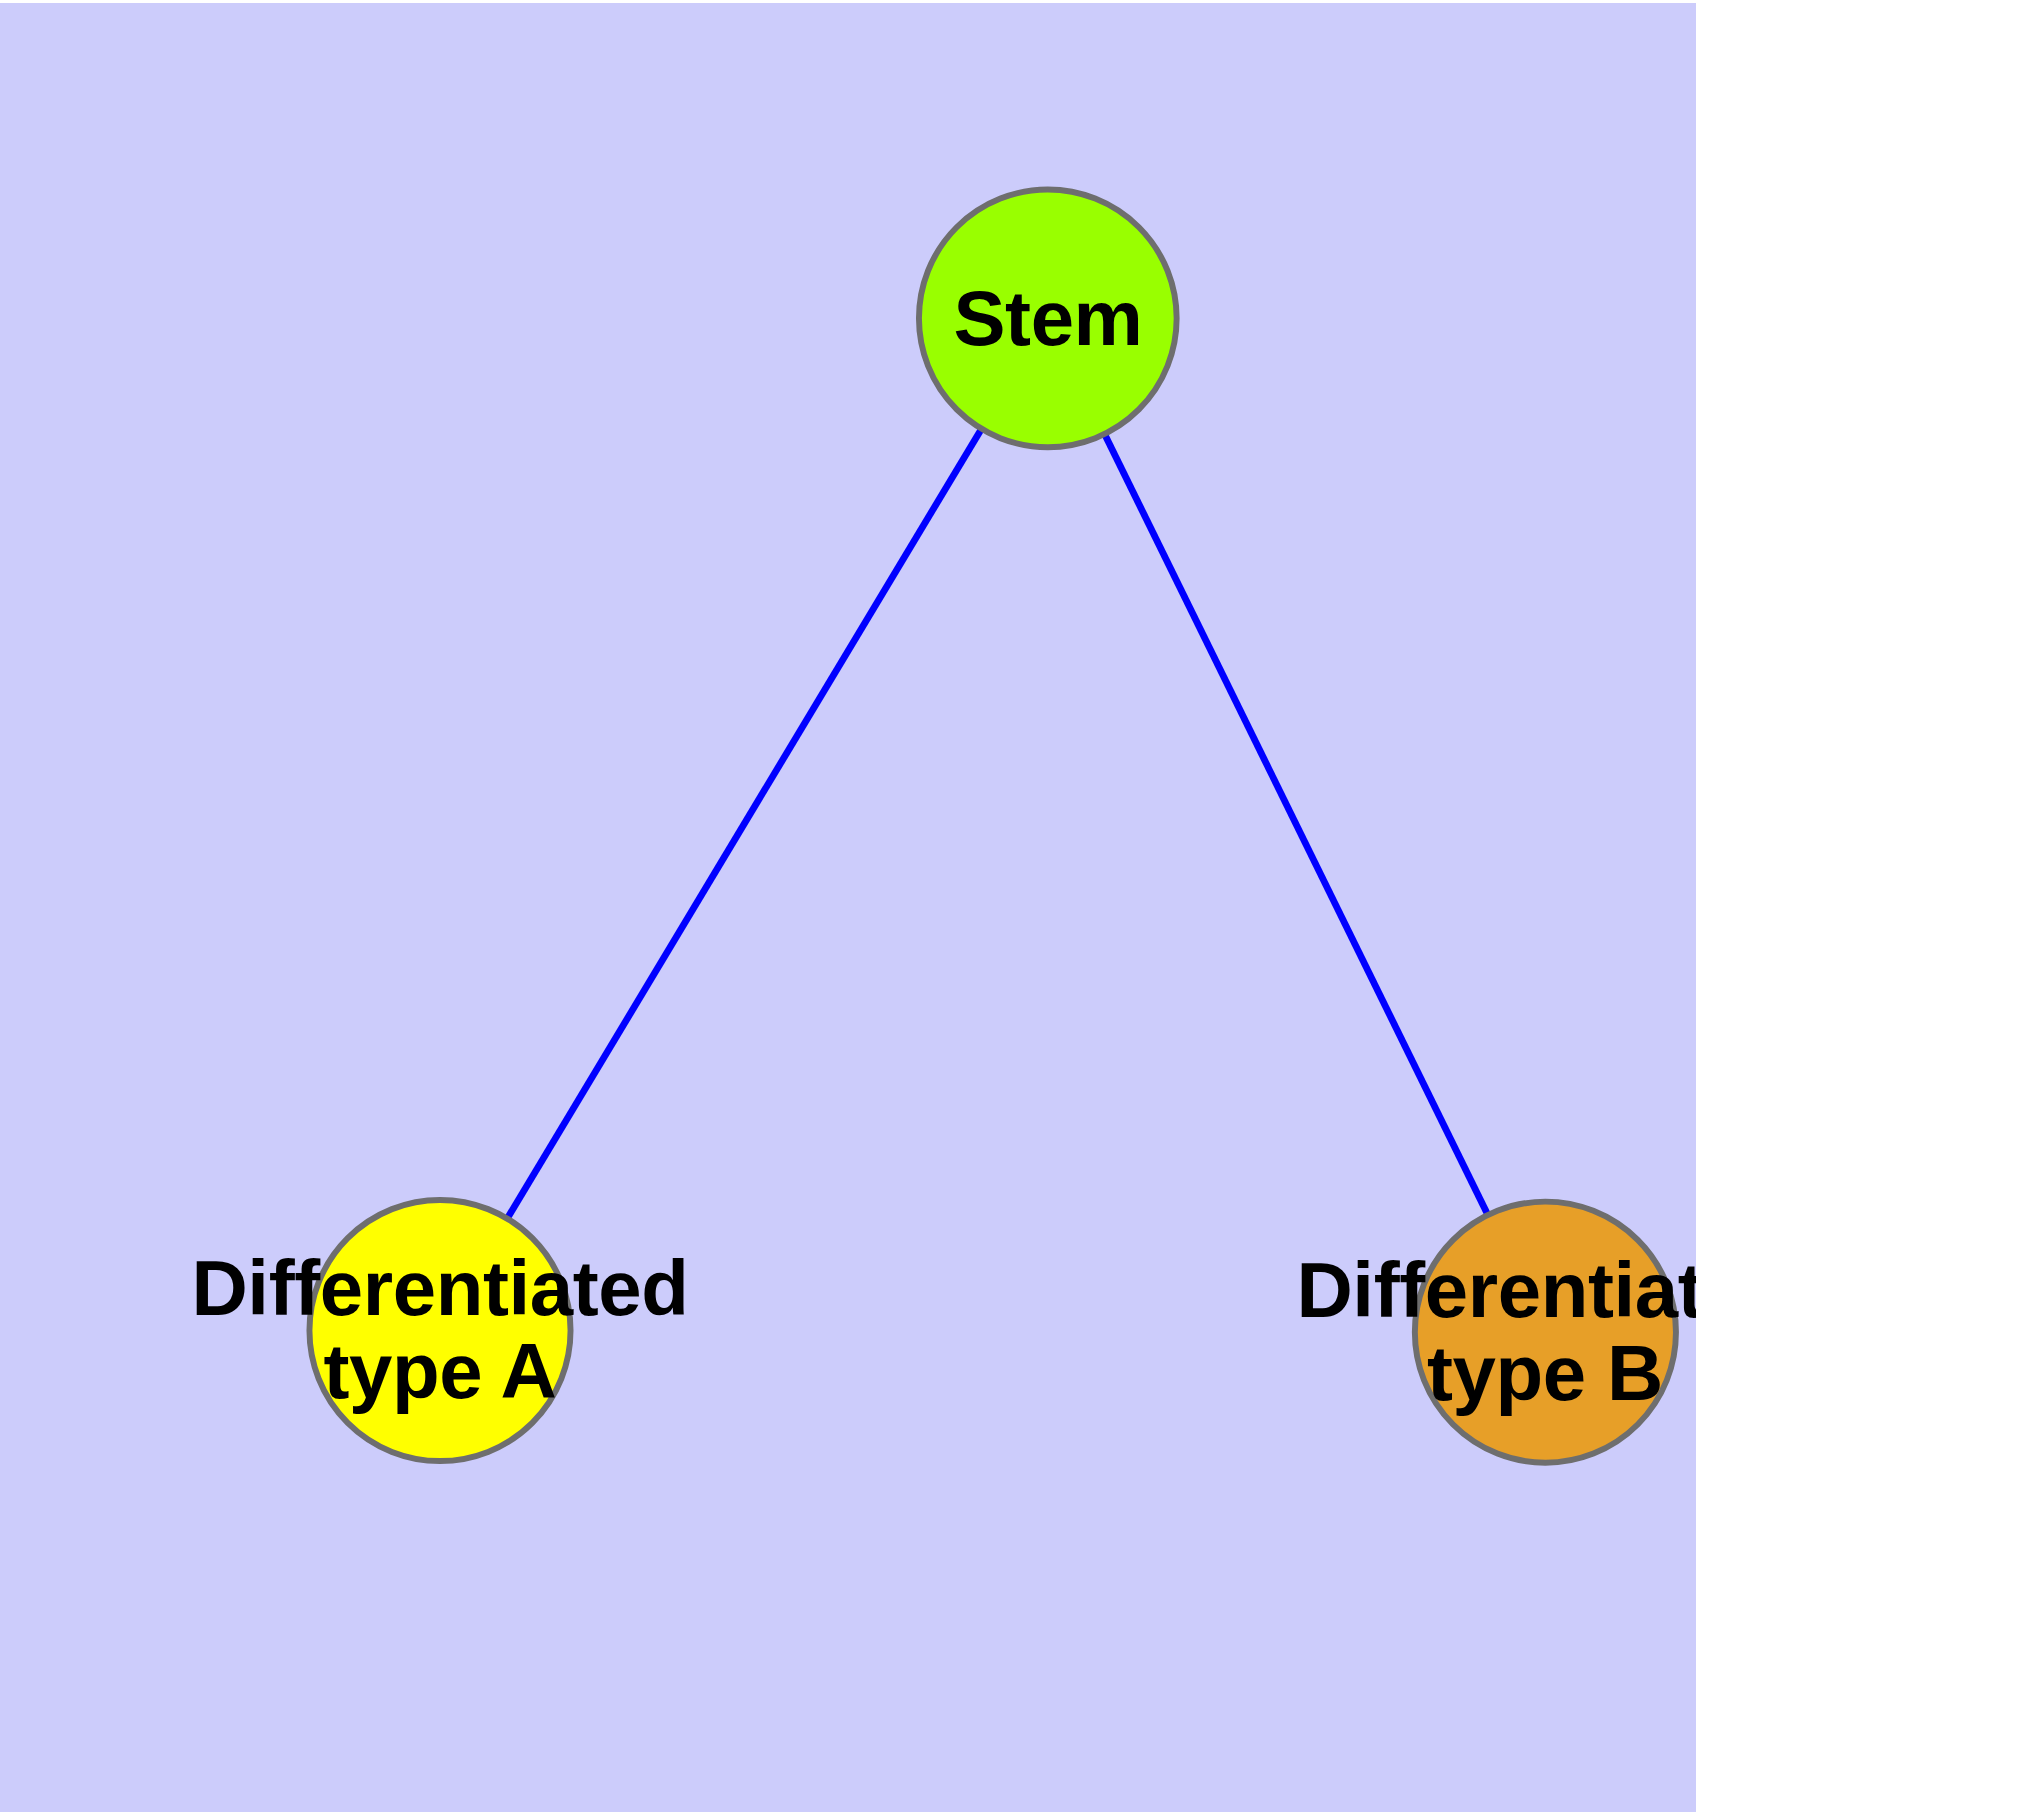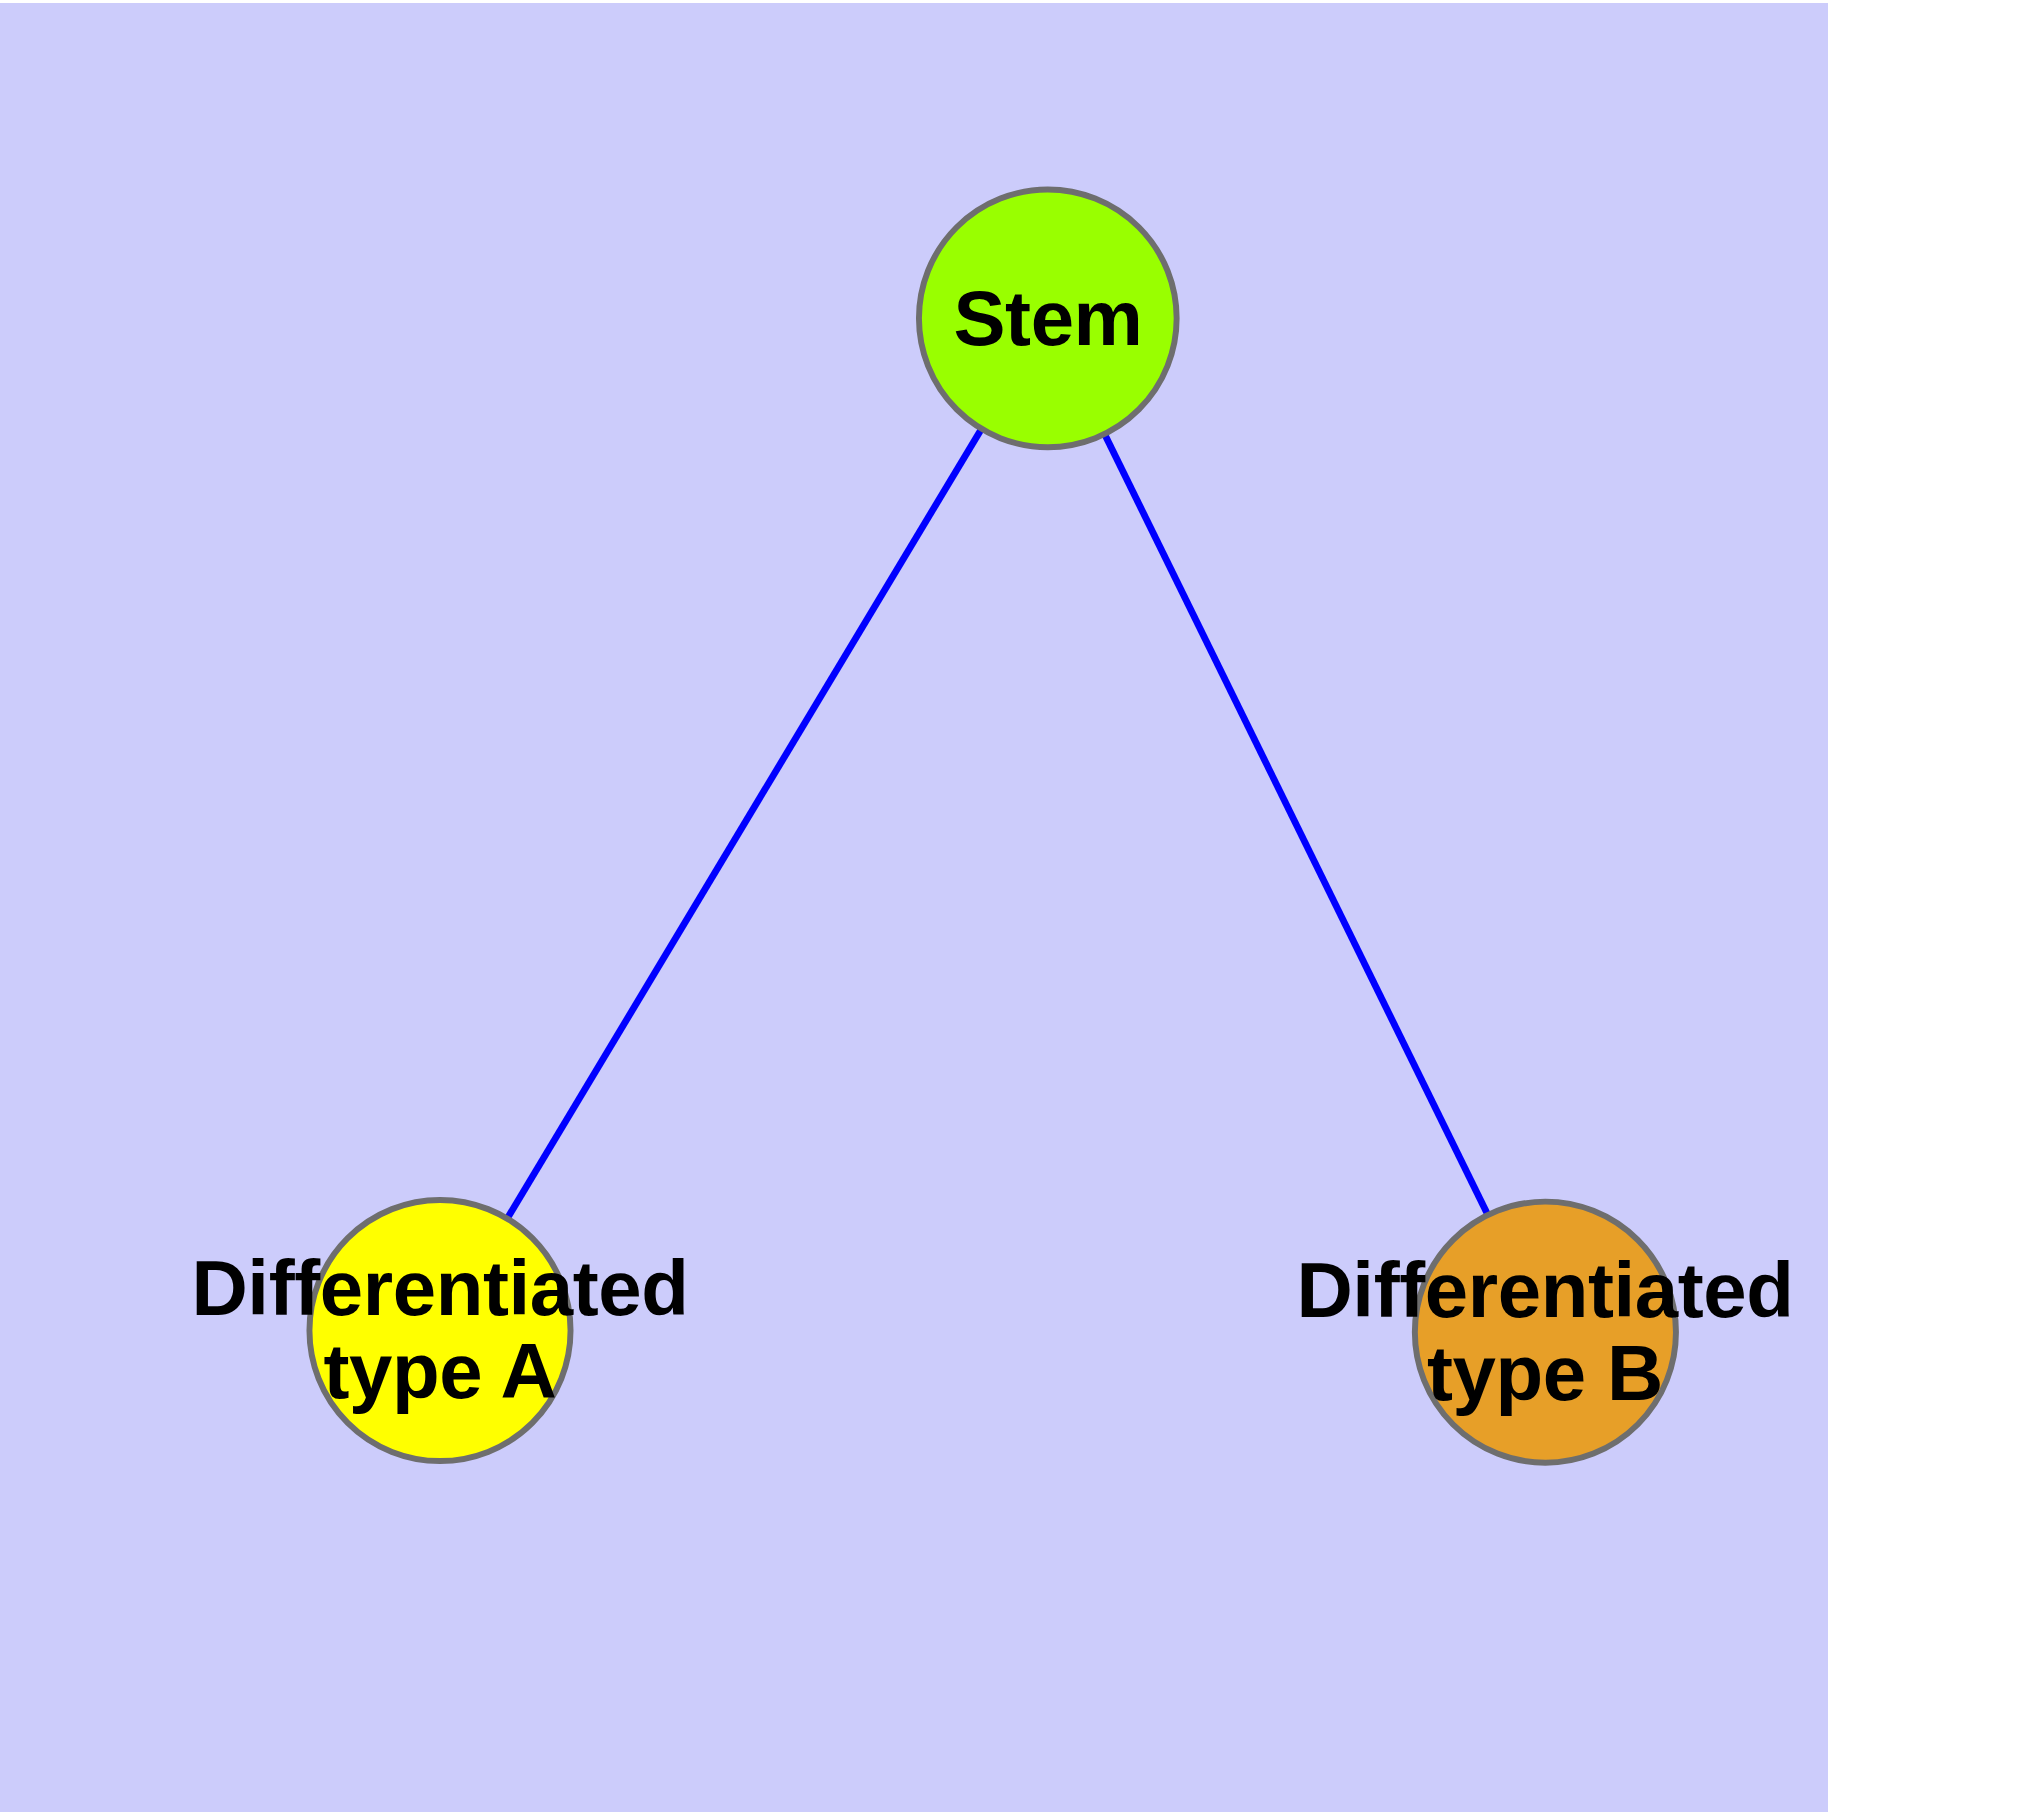--- a/index.html
+++ b/index.html
@@ -2,21 +2,21 @@
 <html style="font-size:13.6px"><head>
 <meta charset="utf-8">
 <style>
   html, body {
     margin: 0;
     padding: 0;
     background: #ffffff;
   }
   #canvas {
     position: relative;
-    width: 1828px;
+    width: 1696px;
     height: 1812px;
     background: #ffffff;
     overflow: hidden;
     font-family: "Liberation Sans", sans-serif;
   }
   #plot-area {
     position: absolute;
     left: 0;
     top: 3.4px;
     width: 2021px;

